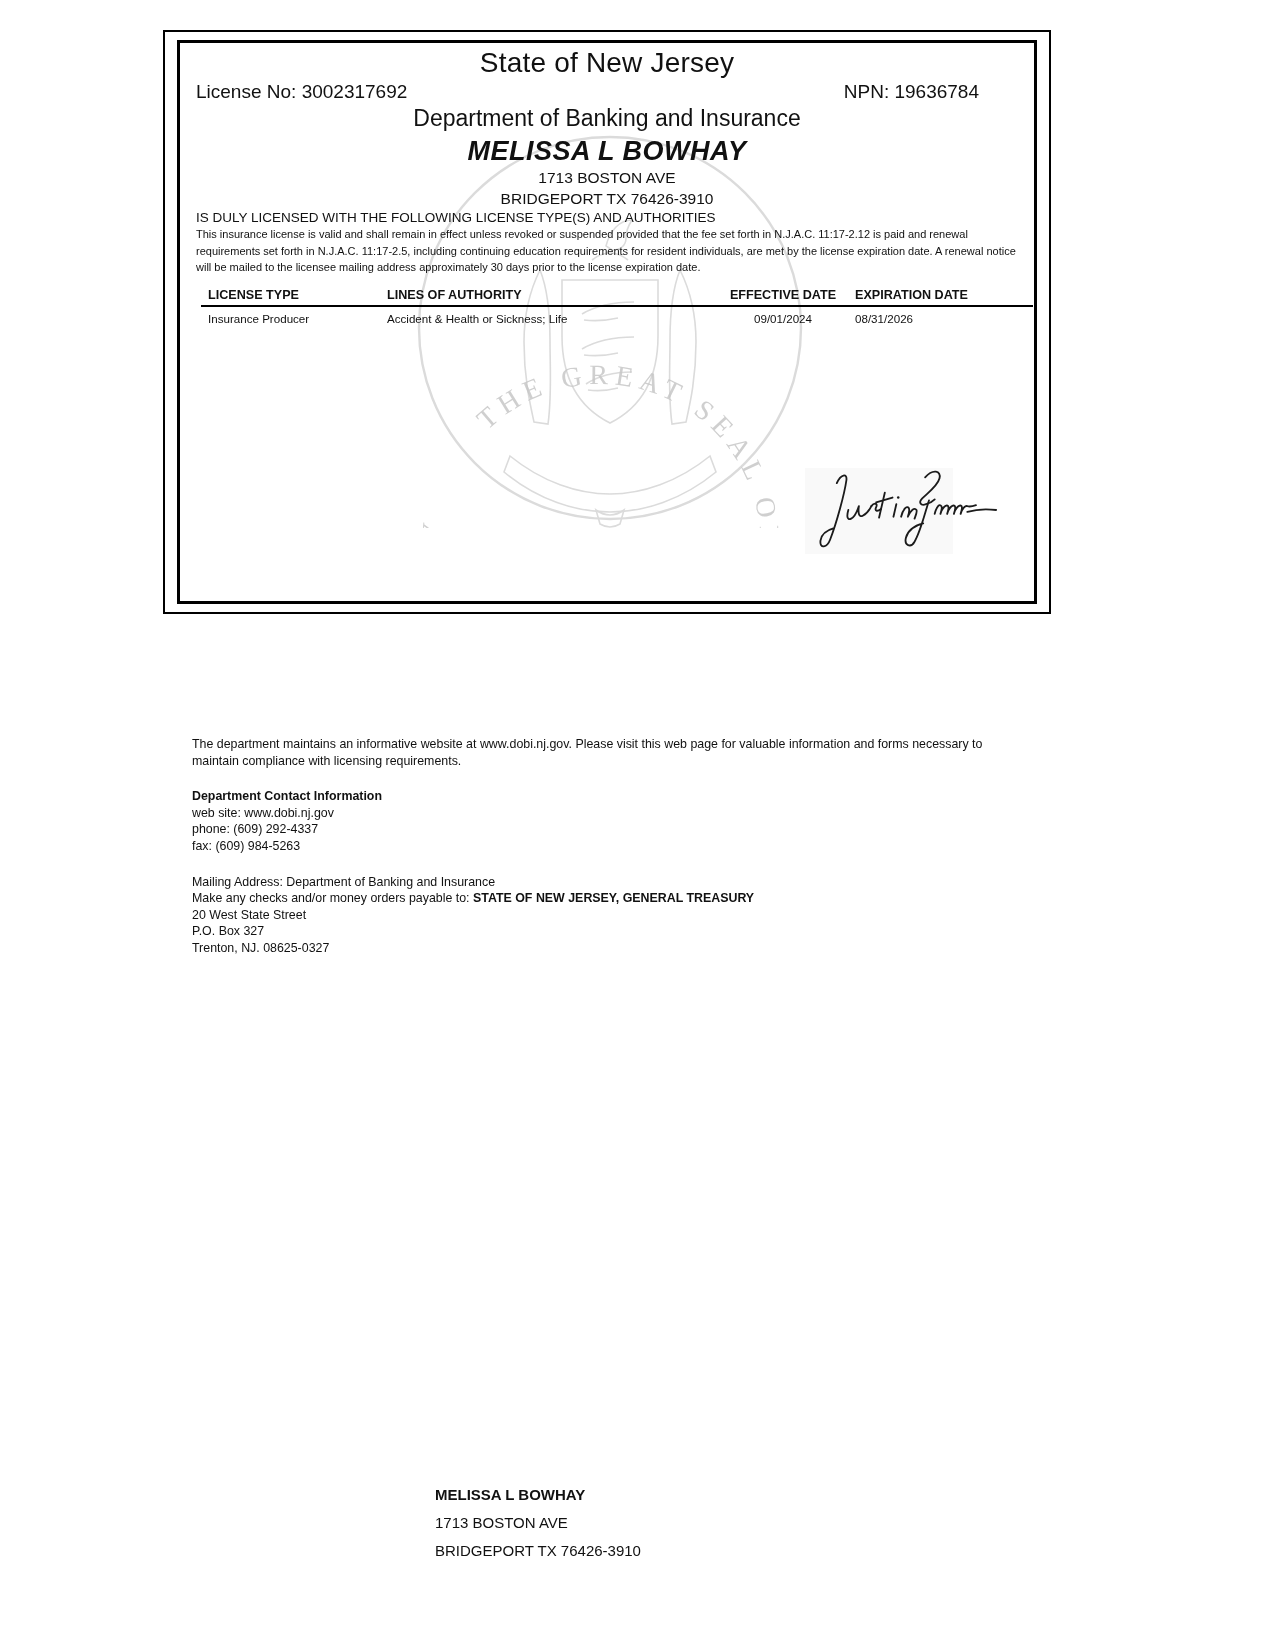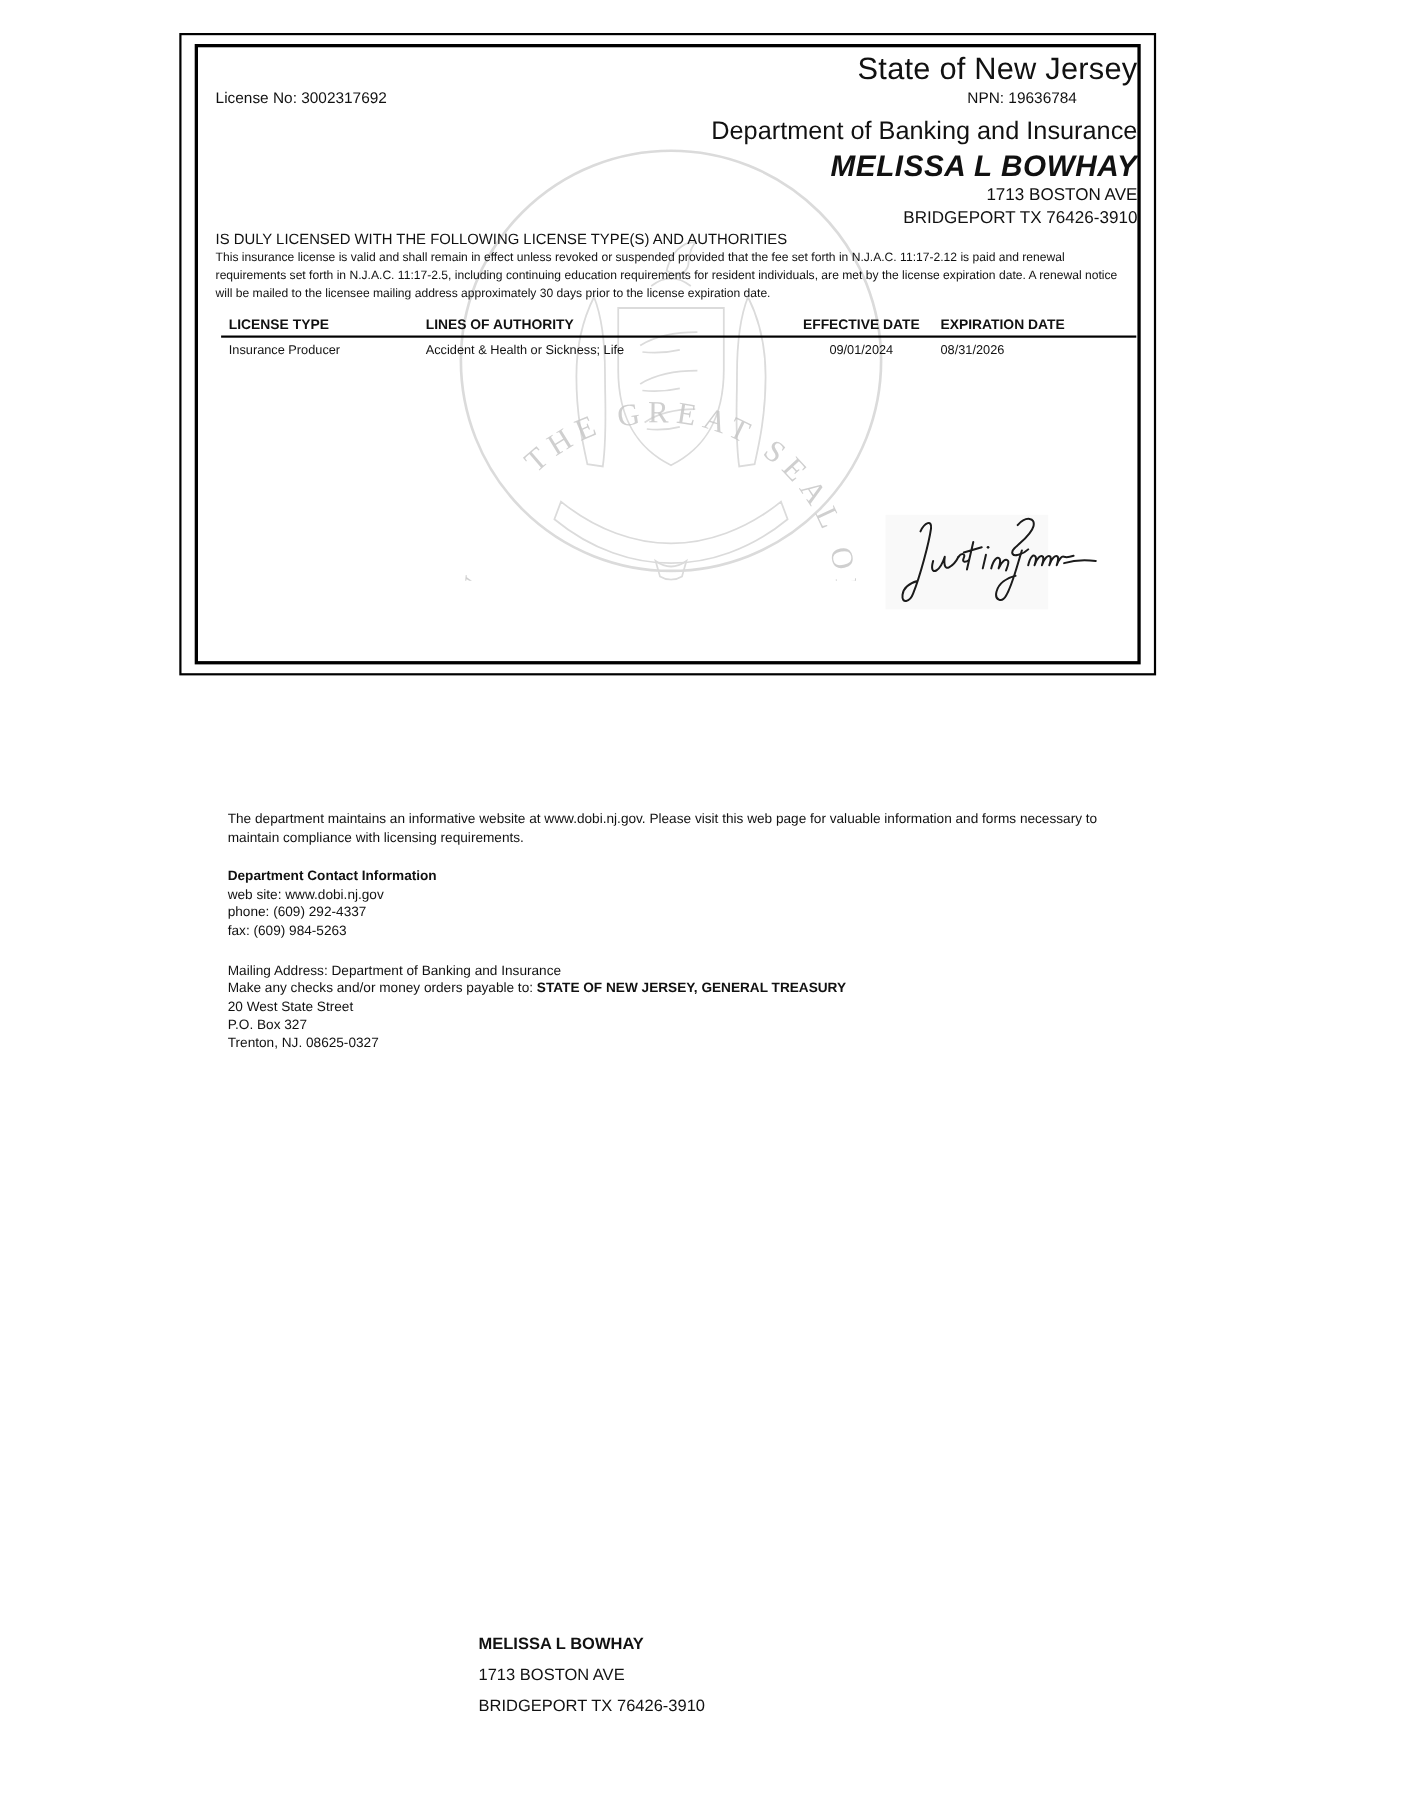--- a/index.html
+++ b/index.html
@@ -10,23 +10,23 @@
   
   .cert-outer {
     position:absolute; left:163px; top:30px; width:884px; height:580px;
     border:2px solid #000; background:#fff;
   }
   .cert-inner {
     position:absolute; left:12px; top:8px; right:12px; bottom:8px;
     border:3px solid #000;
   }
   .abs { position:absolute; }
-  .center { left:0; right:0; text-align:right; }
+  .center { left:0; right:0; text-align:center; }
   .state-title { top:4px; font-size:28px; letter-spacing:0.2px; }
-  .lic-label-line { top:38px; font-size:14px; }
+  .lic-label-line { top:38px; font-size:19px; }
   .lic-left { left:16px; }
   .lic-right { right:55px; }
   .dept-line { top:62px; font-size:23px; }
   .licensee-name { top:93px; font-size:27px; font-weight:bold; font-style:italic; letter-spacing:0.5px; }
   .addr1 { top:126px; font-size:15.5px; }
   .addr2 { top:147px; font-size:15.5px; }
   .duly-line { top:167px; left:16px; font-size:13.5px; }
   .validity { top:183px; left:16px; width:824px; font-size:11px; line-height:16.6px; }
   
   .lic-table { top:245px; left:28px; width:824px; height:48px; }
@@ -39,21 +39,21 @@
   .c4 { left:647px; width:200px; text-align:left; }
   .lt-rule { position:absolute; top:17px; left:-7px; width:832px; height:2px; background:#000; }
   
   .seal { position:absolute; left:230px; top:85px; width:400px; height:400px; z-index:0; }
   .content-layer { position:absolute; inset:0; z-index:1; }
   
   .sig-wrap { position:absolute; left:625px; top:419px; width:198px; height:96px; z-index:2; }
   .sig-bg { position:absolute; left:0; top:6px; width:148px; height:86px; background:rgba(0,0,0,0.025); }
   
   .info-section {
-    position:absolute; left:207px; top:736px; width:824px;
+    position:absolute; left:192px; top:736px; width:824px;
     font-size:12.4px; line-height:16.6px;
   }
   .info-gap-sm { height:10px; }
   .info-gap-md { height:9px; }
   .bold { font-weight:bold; }
   
   .mailto {
     position:absolute; left:435px; top:1481px; font-size:15px; line-height:28px;
   }
 </style>

